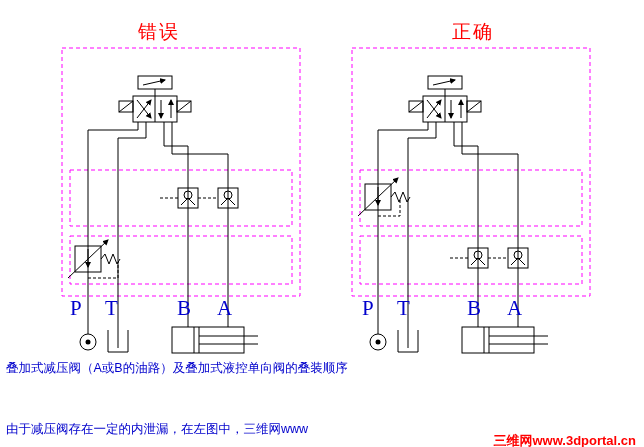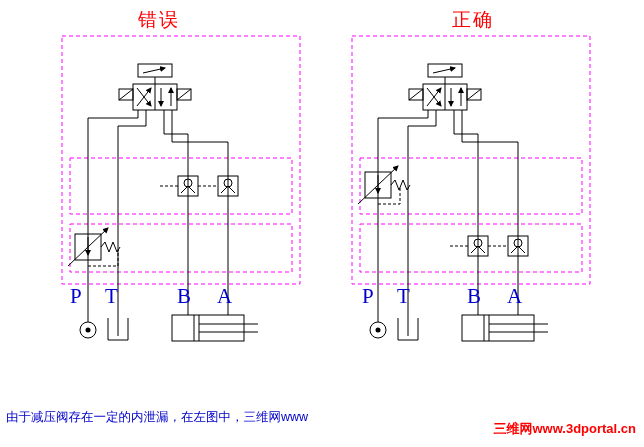--- a/index.html
+++ b/index.html
@@ -1,18 +1,18 @@
 <!DOCTYPE html>
 <html><head>
 <meta charset="utf-8">
 <style>
   html,body{margin:0;padding:0}
   body{width:644px;height:447px;background:#ffffff;position:relative;overflow:hidden;
        font-family:"Liberation Sans",sans-serif}
-  .stage{position:absolute;left:0;top:0;width:644px;height:403px}
+  .stage{position:absolute;left:0;top:12px;width:644px;height:403px}
   svg{position:absolute;left:0;top:0}
   .k{stroke:#000000;fill:none;stroke-width:1}
   .m{stroke:#ff00ff;fill:none;stroke-width:1;stroke-dasharray:4 3}
   .pd{stroke:#000000;fill:none;stroke-width:1;stroke-dasharray:3 2}
   .txt{position:absolute;white-space:pre}
   .title{color:#ff0000;font-size:19px;letter-spacing:2px}
   .port{color:#0000cc;font-size:21px;font-family:"Liberation Serif",serif}
   .caption{color:#0000cc;font-size:12.5px}
   .desc{color:#0000cc;font-size:12.5px;line-height:15px}
   .watermark{color:#ff0000;font-size:13px;font-weight:bold}
@@ -173,20 +173,21 @@
   <div class="txt port" style="left:70px;top:284px">P</div>
   <div class="txt port" style="left:105px;top:284px">T</div>
   <div class="txt port" style="left:177px;top:284px">B</div>
   <div class="txt port" style="left:217px;top:284px">A</div>
 
   <div class="txt port" style="left:362px;top:284px">P</div>
   <div class="txt port" style="left:397px;top:284px">T</div>
   <div class="txt port" style="left:467px;top:284px">B</div>
   <div class="txt port" style="left:507px;top:284px">A</div>
 
+  <div class="txt caption" style="left:6px;top:348px">叠加式减压阀（A或B的油路）及叠加式液控单向阀的叠装顺序</div>
 
   <div class="txt desc" style="left:6px;top:380px">
     <div>由于减压阀存在一定的内泄漏，在左图中，三维网www</div>
     
     
   </div>
 
   <div class="txt watermark" style="right:8px;top:420px">三维网www.3dportal.cn</div>
 
 </div>

